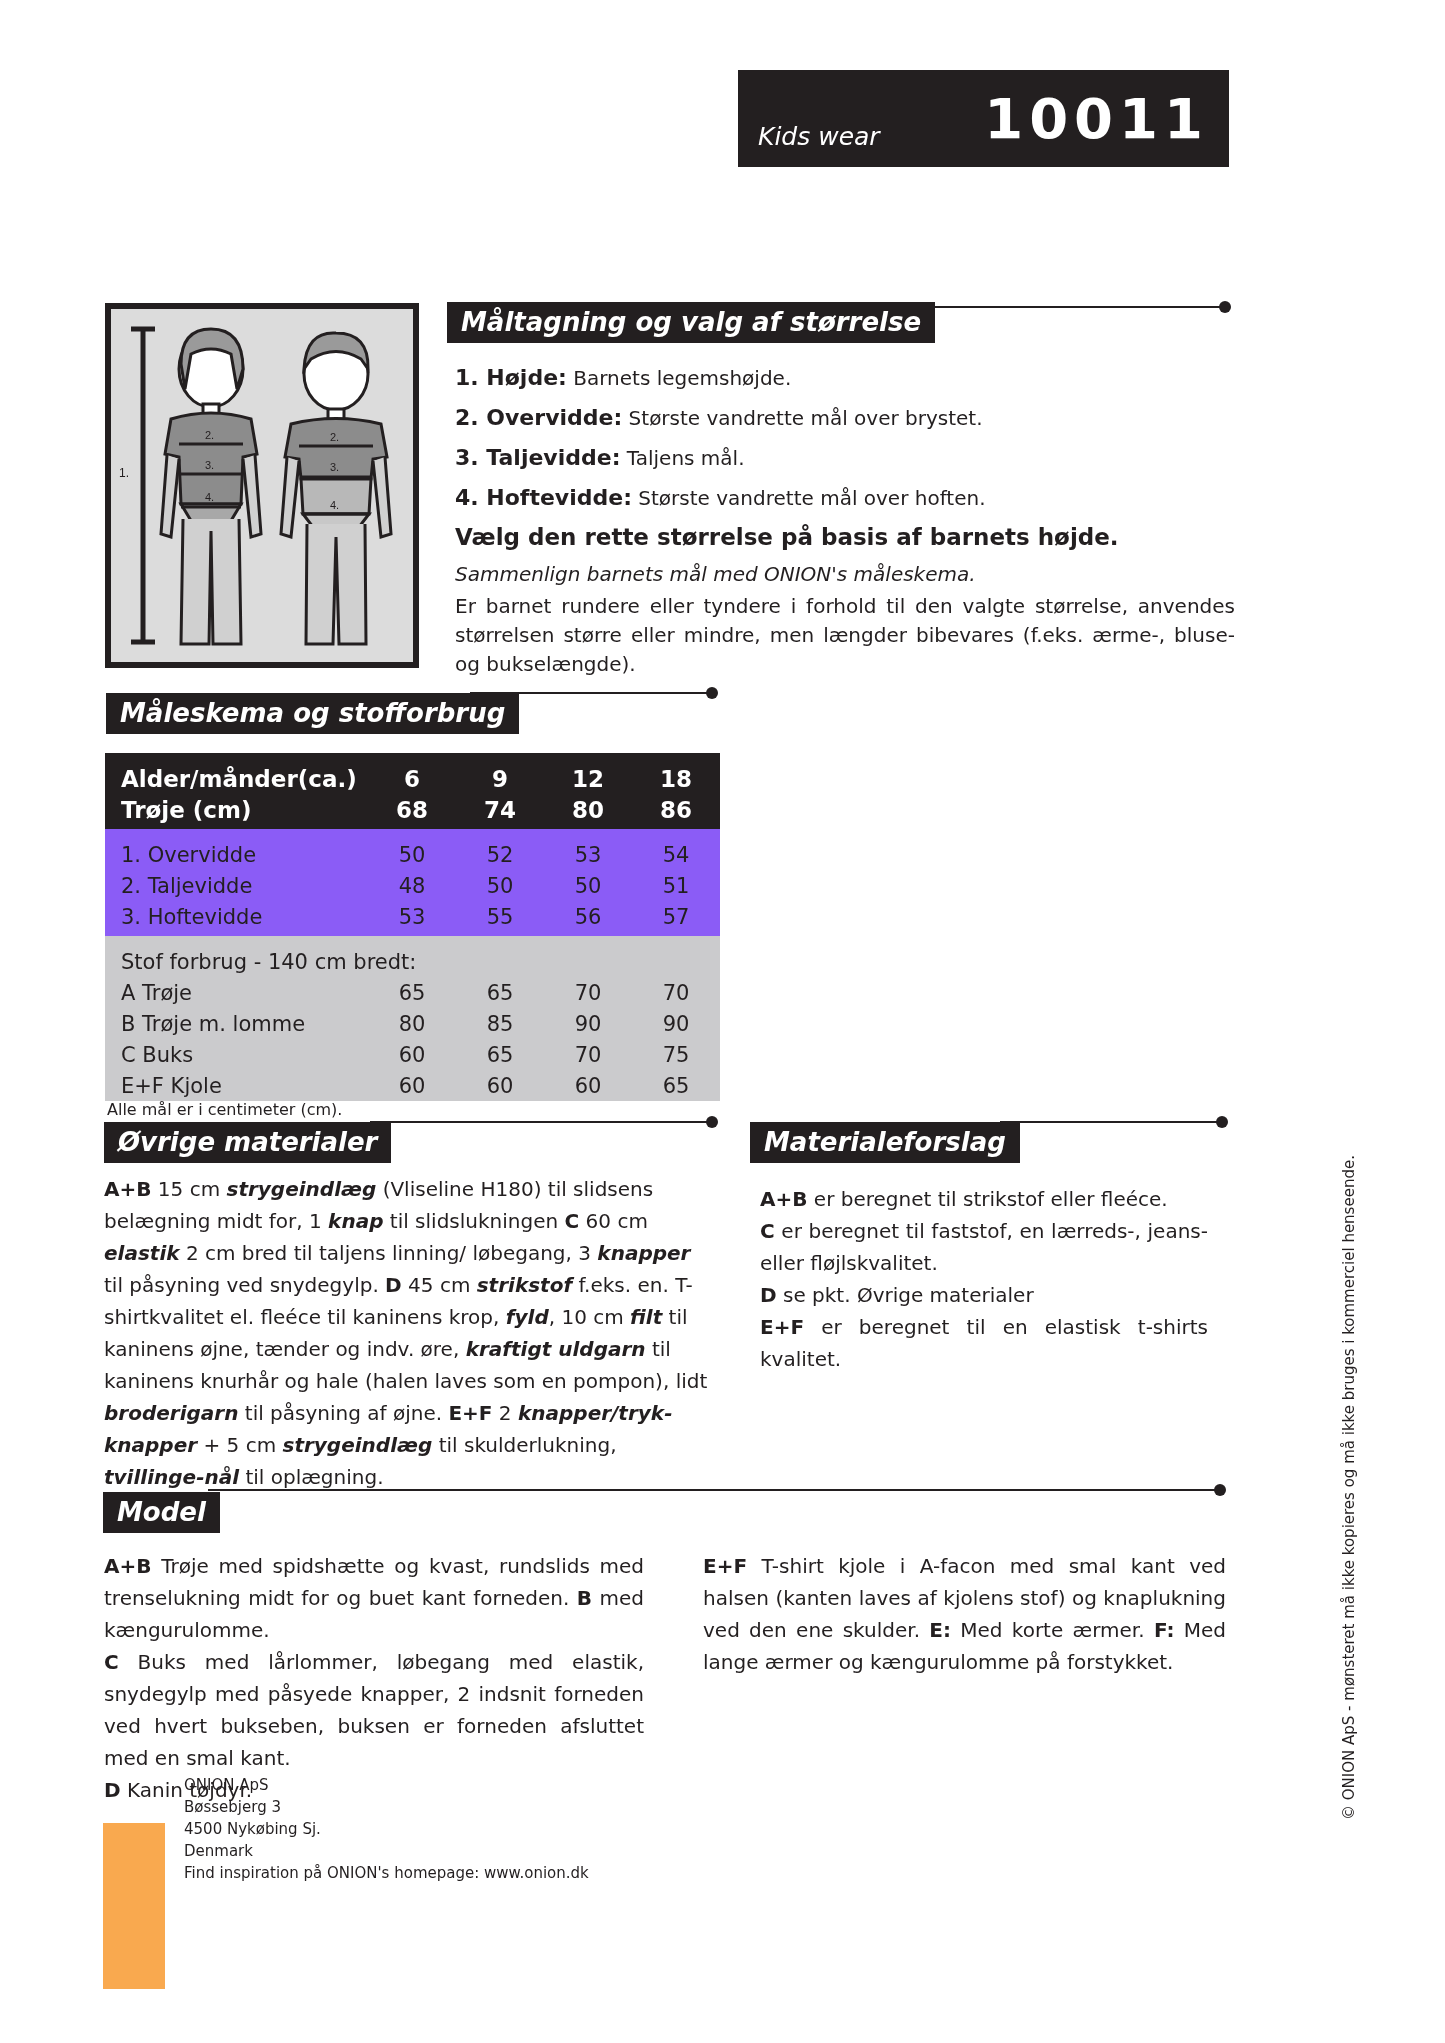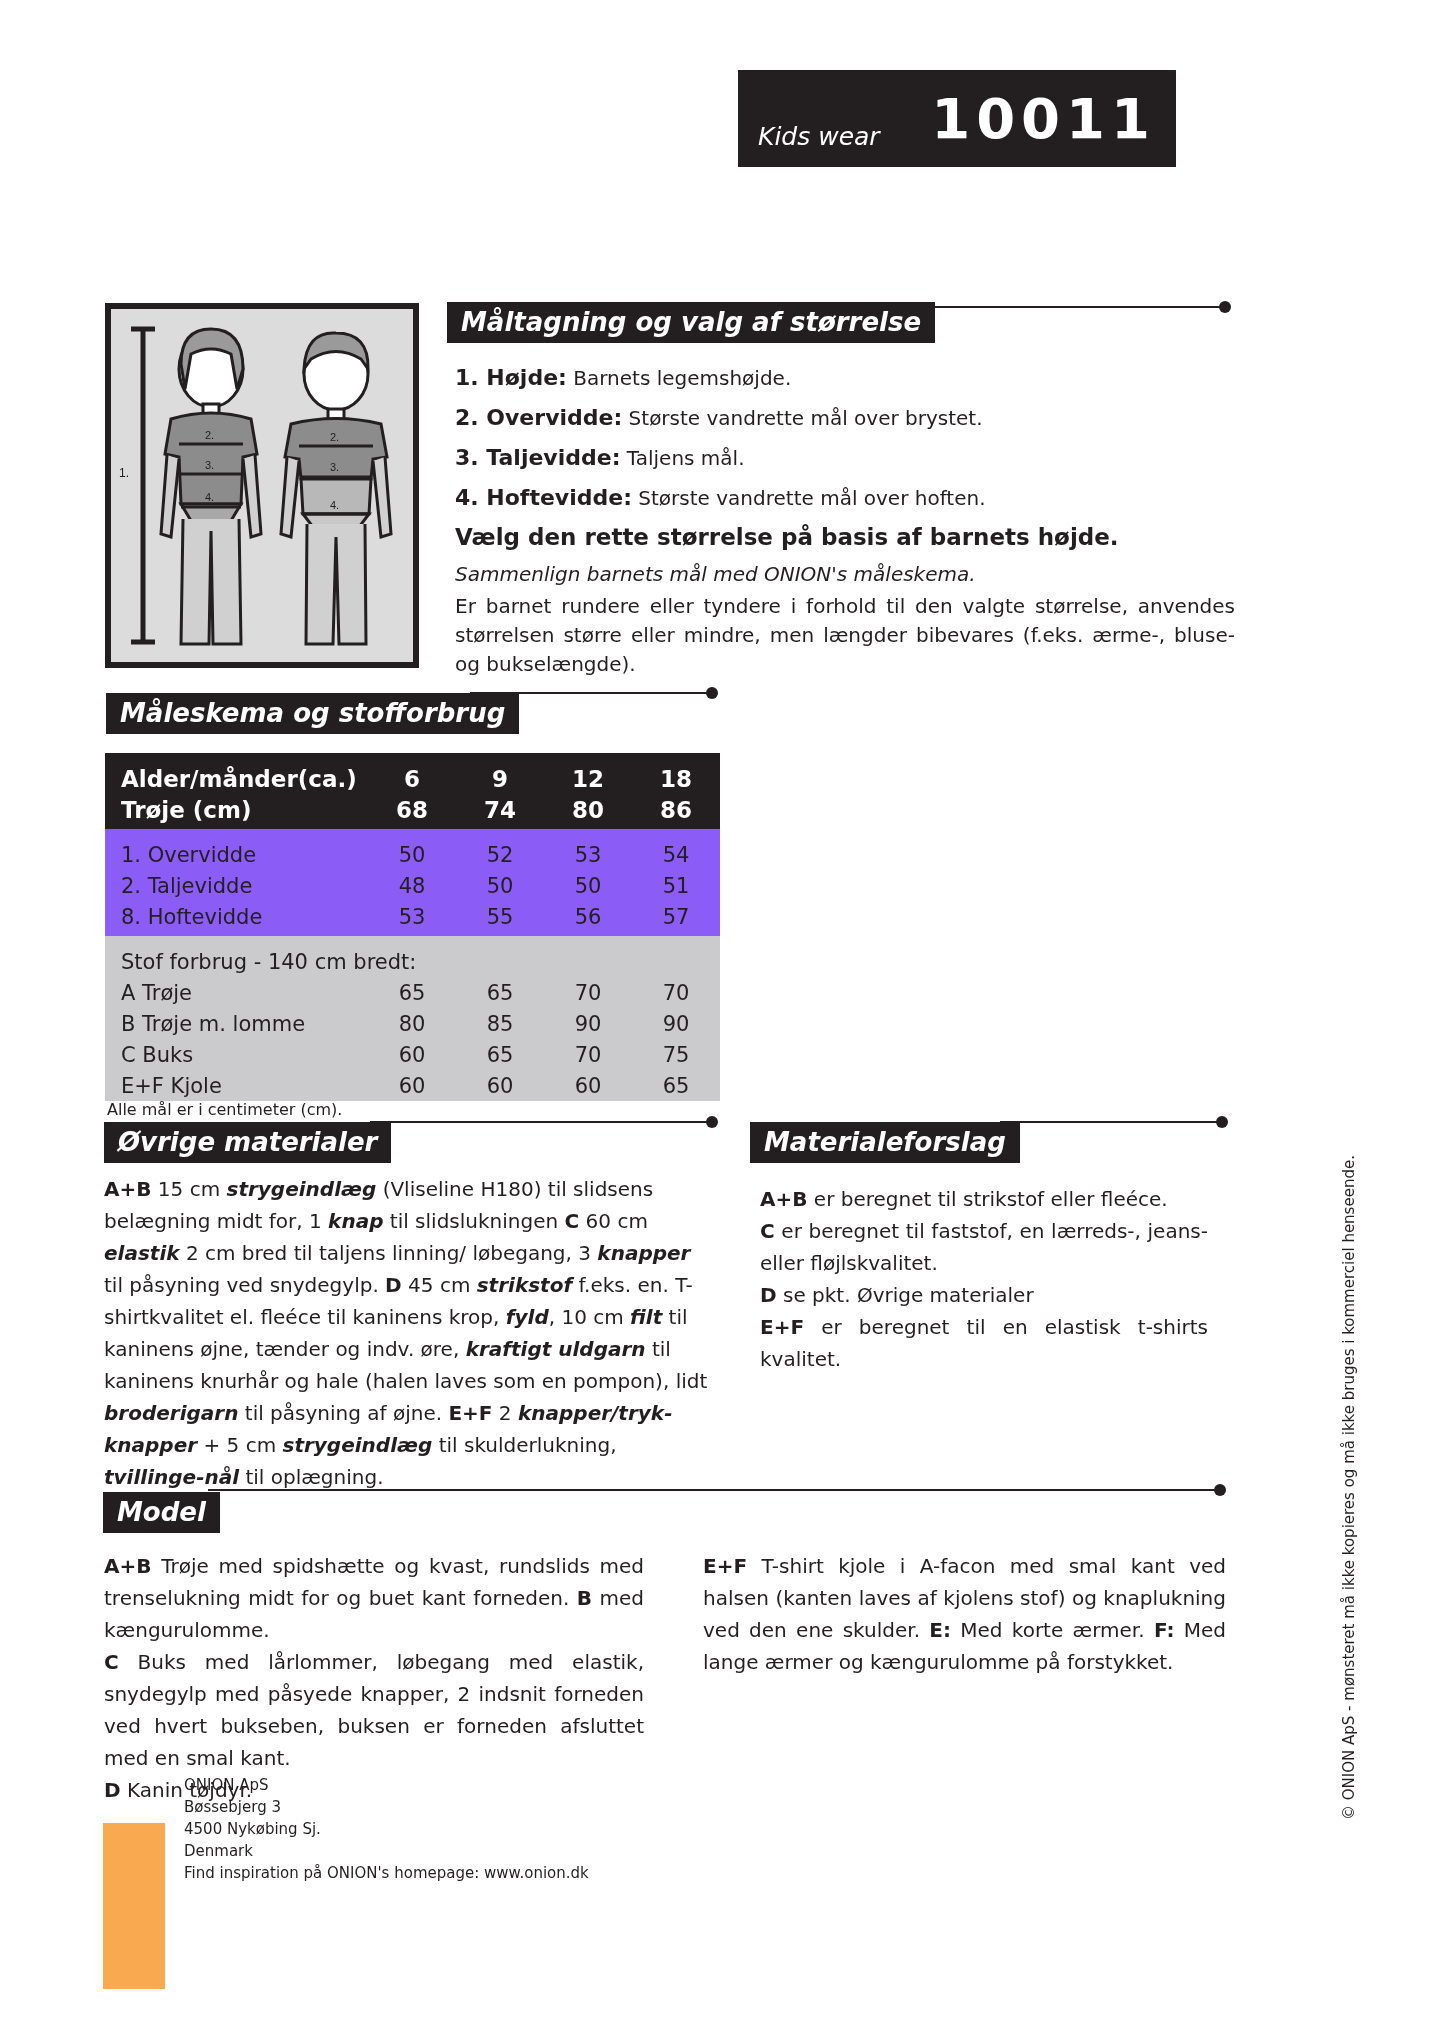--- a/index.html
+++ b/index.html
@@ -1,21 +1,21 @@
 <!DOCTYPE html>
 <html><head>
 <meta charset="utf-8">
 <style>
   html, body { margin: 0; padding: 0; background: #ffffff; }
   body { width: 1445px; height: 2043px; position: relative; overflow: hidden;
          font-family: "DejaVu Sans", "Liberation Sans", sans-serif; color: #231f20; }
   .abs { position: absolute; }
 
   
-  #title-bar { left: 738px; top: 70px; width: 438px; height: 97px; background: #231f20; color: #fff; }
+  #title-bar { left: 738px; top: 70px; width: 491px; height: 97px; background: #231f20; color: #fff; }
   #series-label { position: absolute; left: 20px; top: 52px; font-size: 25px; font-style: italic; }
   #pattern-number { position: absolute; right: 20px; top: 16px; font-size: 56px; font-weight: bold; letter-spacing: 6px; }
 
   
   .heading { position: absolute; background: #231f20; color: #fff; font-style: italic;
              font-size: 26px; padding: 3px 14px 4px 14px; white-space: nowrap; line-height: 34px; font-weight: bold; }
   .rule { position: absolute; height: 2px; background: #231f20; }
   .rule-dot { position: absolute; width: 12px; height: 12px; border-radius: 50%; background: #231f20; }
 
   
@@ -155,21 +155,21 @@
         <td class="c-num">54</td>
       </tr>
       <tr class="orange">
         <td class="c-lbl">2. Taljevidde</td>
         <td class="c-num">48</td>
         <td class="c-num">50</td>
         <td class="c-num">50</td>
         <td class="c-num">51</td>
       </tr>
       <tr class="orange pad-bottom">
-        <td class="c-lbl">8. Hoftevidde</td>
+        <td class="c-lbl">3. Hoftevidde</td>
         <td class="c-num">53</td>
         <td class="c-num">55</td>
         <td class="c-num">56</td>
         <td class="c-num">57</td>
       </tr>
       <tr class="grey pad-top">
         <td class="c-lbl" colspan="5">Stof forbrug - 140 cm bredt:</td>
       </tr>
       <tr class="grey">
         <td class="c-lbl">A Trøje</td>

